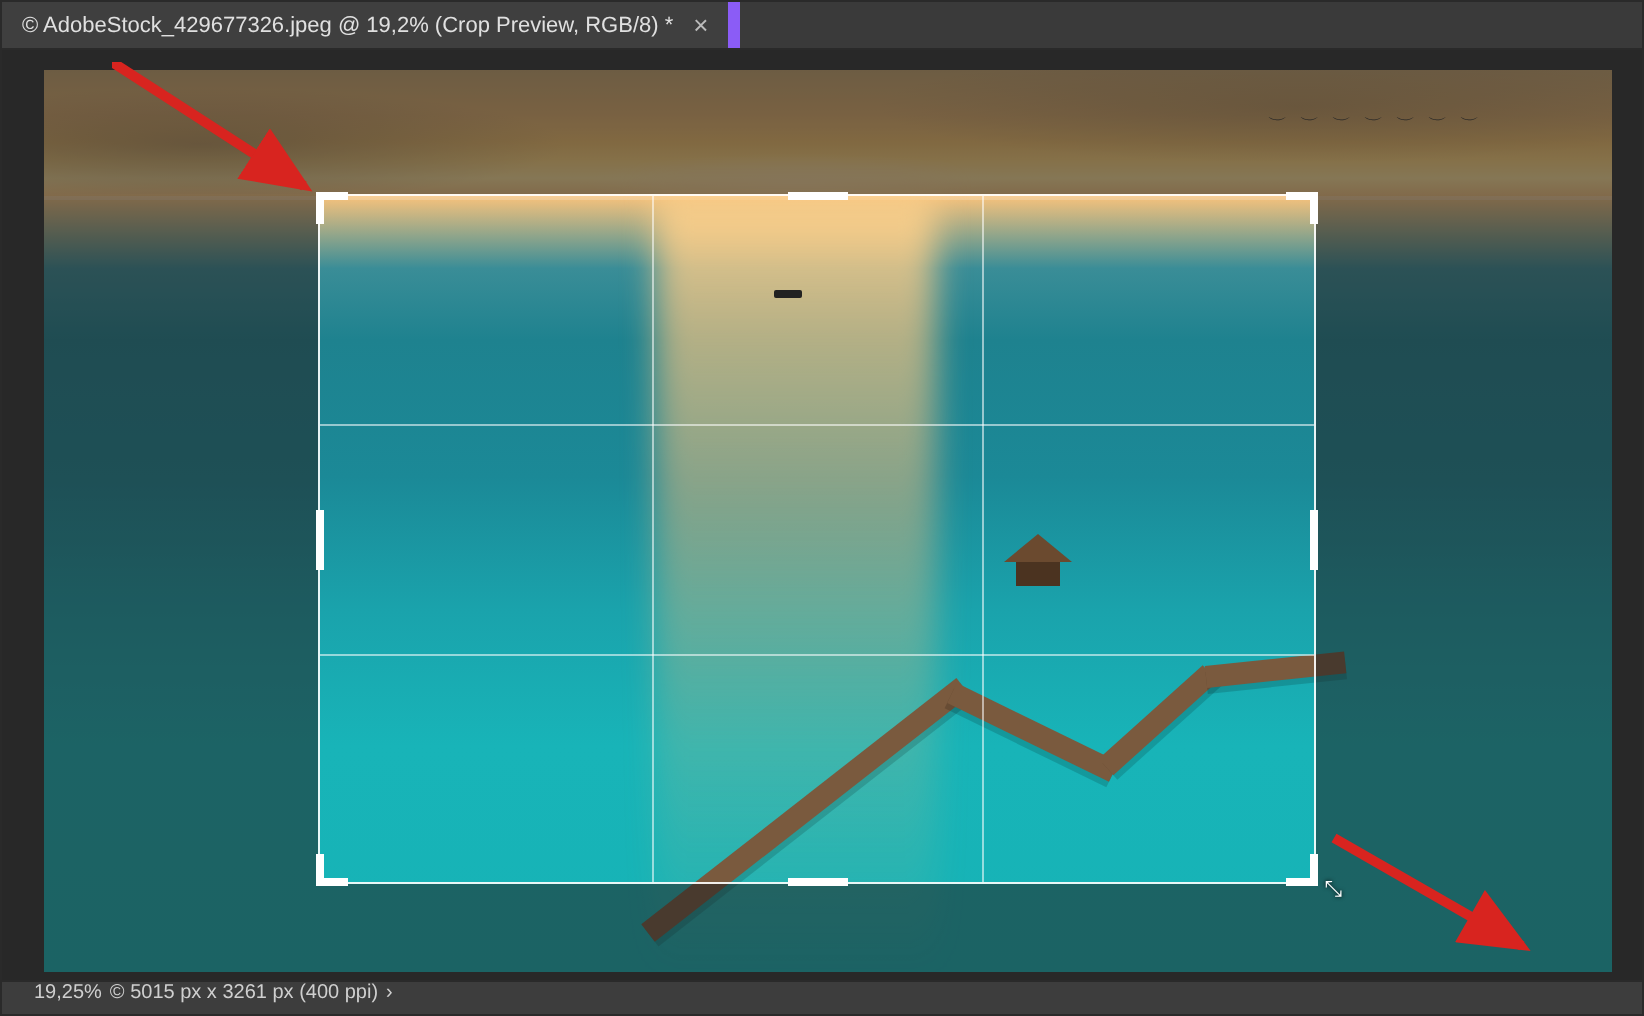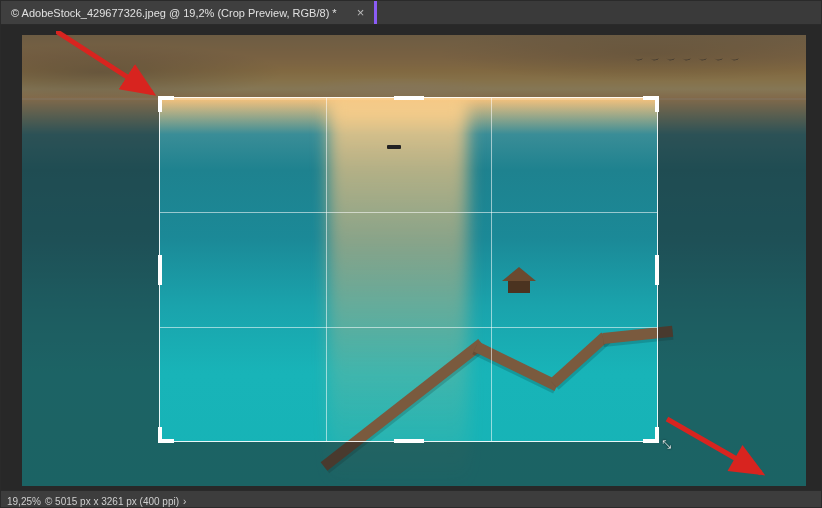--- a/index.html
+++ b/index.html
@@ -17,24 +17,24 @@
   .tabbar {
     height: 24px;
     background: #3a3a3a;
     display: flex;
     align-items: stretch;
     border-bottom: 1px solid #2a2a2a;
   }
   .tab {
     display: flex;
     align-items: center;
-    gap: 20px;
+    gap: 10px;
     padding: 0 10px;
     background: #3f3f3f;
-    border-right: 3px solid #8b5cf6;
+    border-right: 6px solid #8b5cf6;
     cursor: pointer;
     justify-content: center;
   }
   .tab-title { color: #e0e0e0; font-size: 11px; white-space: nowrap; }
   .tab-close {
     color: #bbb;
     font-size: 13px;
     line-height: 1;
     cursor: pointer;
   }
@@ -185,22 +185,22 @@
   .arrow {
     position:absolute; width:0; height:0; pointer-events:none;
   }
 
   
   .statusbar {
     position:absolute; left:0; right:0; bottom:0; height:17px;
     background:#3d3d3d;
     color:#cfcfcf;
     font-size:10px;
-    display:flex; align-items:flex-end;
-    padding:0 6px;
+    display:flex; align-items:flex-start;
+    padding:0 16px;
     border-top:1px solid #2a2a2a;
   }
   .status-seg { margin-right:4px; }
 </style>
 </head>
 <body>
 
 <div class="tabbar">
   <div class="tab">
     <span class="tab-title">© AdobeStock_429677326.jpeg @ 19,2% (Crop Preview, RGB/8) *</span>

